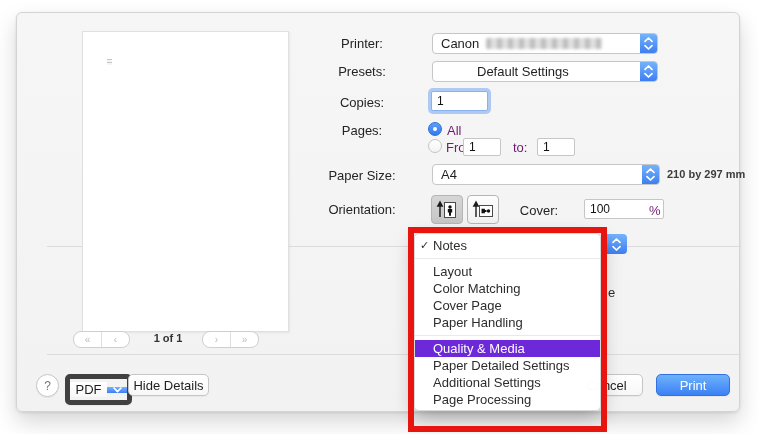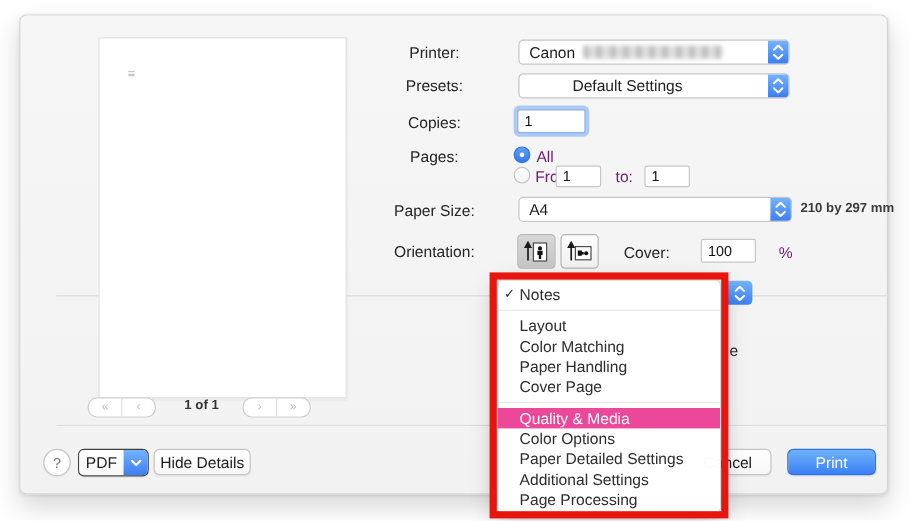--- a/index.html
+++ b/index.html
@@ -55,39 +55,39 @@
   
   .popup-remnant{position:absolute;left:605px;top:234px;width:22px;height:20px;border-radius:0 4px 4px 0;
     background:linear-gradient(#74b3fb,#3d7ef2);display:flex;align-items:center;justify-content:center;z-index:3;}
   .bg-fragment{position:absolute;left:608px;top:285px;font-size:13px;color:#2c2c2c;z-index:2;}
 
   
   .menu{position:absolute;left:414px;top:233px;width:187px;z-index:5;background:rgba(255,255,255,.98);
     border:1px solid #d9d9d9;border-radius:5px;box-sizing:border-box;padding:3px 0 2px 0;
     box-shadow:0 6px 20px rgba(0,0,0,.28);}
   .m-item{position:relative;height:17px;line-height:17px;padding-left:18px;font-size:13px;color:#2d2d2d;white-space:nowrap;}
-  .m-item.hl{background:#ec4899;color:#fdfdfd;}
+  .m-item.hl{background:#6d28d9;color:#fdfdfd;}
   .m-check{position:absolute;left:5px;top:0;font-size:11px;color:#2d2d2d;}
   .m-sep{height:9px;position:relative;}
   .m-sep::after{content:"";position:absolute;left:0;right:0;top:4px;height:1px;background:#e9e9e9;}
 
   
   .red-rect{position:absolute;left:408px;top:227px;width:199px;height:205px;box-sizing:border-box;
     border:6px solid #e8150f;z-index:10;}
 
   
   .help-btn{position:absolute;left:36px;top:374px;width:21px;height:21px;border-radius:50%;background:#fff;
     border:1px solid #c6c6c6;box-shadow:0 1px 1px rgba(0,0,0,.05);
     font-size:12px;color:#6e7680;display:flex;align-items:center;justify-content:center;}
   .btn{position:absolute;height:22px;box-sizing:border-box;border-radius:5px;font-size:13px;color:#1e1e1e;
     display:flex;align-items:center;justify-content:center;background:linear-gradient(#fff,#f7f7f7);
     border:1px solid #c6c6c6;box-shadow:0 1px 1px rgba(0,0,0,.05);text-align:right;}
   .btn.primary{background:linear-gradient(#6db2fb,#3b80f5);border:1px solid #3172e0;color:#fff;}
   .pdf-group{position:absolute;left:65px;top:374px;height:21px;display:flex;border-radius:5px;overflow:hidden;
-    border:1px solid #404040;box-shadow:0 1px 1px rgba(0,0,0,.05);}
+    border:5px solid #404040;box-shadow:0 1px 1px rgba(0,0,0,.05);align-items:center;}
   .pdf-main{width:37px;background:linear-gradient(#fff,#f7f7f7);font-size:13px;color:#1e1e1e;
     display:flex;align-items:center;justify-content:center;}
   .pdf-chev{width:20px;background:linear-gradient(#74b3fb,#3d7ef2);display:flex;align-items:center;justify-content:center;}
 
   svg{display:block;}
 </style>
 </head>
 <body>
 
 <div id="stage">
@@ -166,21 +166,21 @@
   </div>
   <div class="orient unsel" style="left:467px;top:195px;">
     <svg width="22" height="22" viewBox="0 0 22 22">
       <path d="M4 18 L4 6 M4 3 L1.8 7 L6.2 7 Z" stroke="#1c1c1c" stroke-width="1.4" fill="#1c1c1c"></path>
       <rect x="7.5" y="6.5" width="13" height="11" fill="#fff" stroke="#4a4a4a"></rect>
       <circle cx="16.5" cy="12" r="1.7" fill="#111"></circle>
       <path d="M9.5 9.8 v4.4 h3.4 v-1.2 h1.6 v-2 h-1.6 v-1.2 Z" fill="#111"></path>
     </svg>
   </div>
   <div class="lbl" style="left:500px;top:203px;width:78px;">Cover:</div>
-  <input class="field" style="left: 584px; top: 199px; width: 46px; height: 20px;" value="100">
+  <input class="field" style="left: 584px; top: 199px; width: 80px; height: 20px;" value="100">
   <div class="radio-label" style="left:649px;top:203px;">%</div>
 
   <div class="popup-remnant">
     <svg width="9" height="13" viewBox="0 0 9 13">
         <path d="M1 4.4 L4.5 1 L8 4.4 M1 8.6 L4.5 12 L8 8.6" stroke="#fff" stroke-width="1.7" fill="none" stroke-linecap="round" stroke-linejoin="round"></path>
       </svg>
   </div>
   <div class="bg-fragment">e</div>
 
   <div class="help-btn">?</div>
@@ -197,25 +197,24 @@
   <div class="btn primary" style="left:656px;top:374px;width:74px;">Print</div>
 
   <div class="menu">
     <div class="m-item">
       <span class="m-check">✓</span>
       <span>Notes</span>
     </div>
     <div class="m-sep"></div>
     <div class="m-item">Layout</div>
     <div class="m-item">Color Matching</div>
+    <div class="m-item">Cover Page</div>
     <div class="m-item">Paper Handling</div>
-    <div class="m-item">Cover Page</div>
     <div class="m-sep"></div>
     <div class="m-item hl">Quality &amp; Media</div>
-    <div class="m-item">Color Options</div>
     <div class="m-item">Paper Detailed Settings</div>
     <div class="m-item">Additional Settings</div>
     <div class="m-item">Page Processing</div>
   </div>
 
   <div class="red-rect"></div>
 
 </div>
 
 </body></html>

